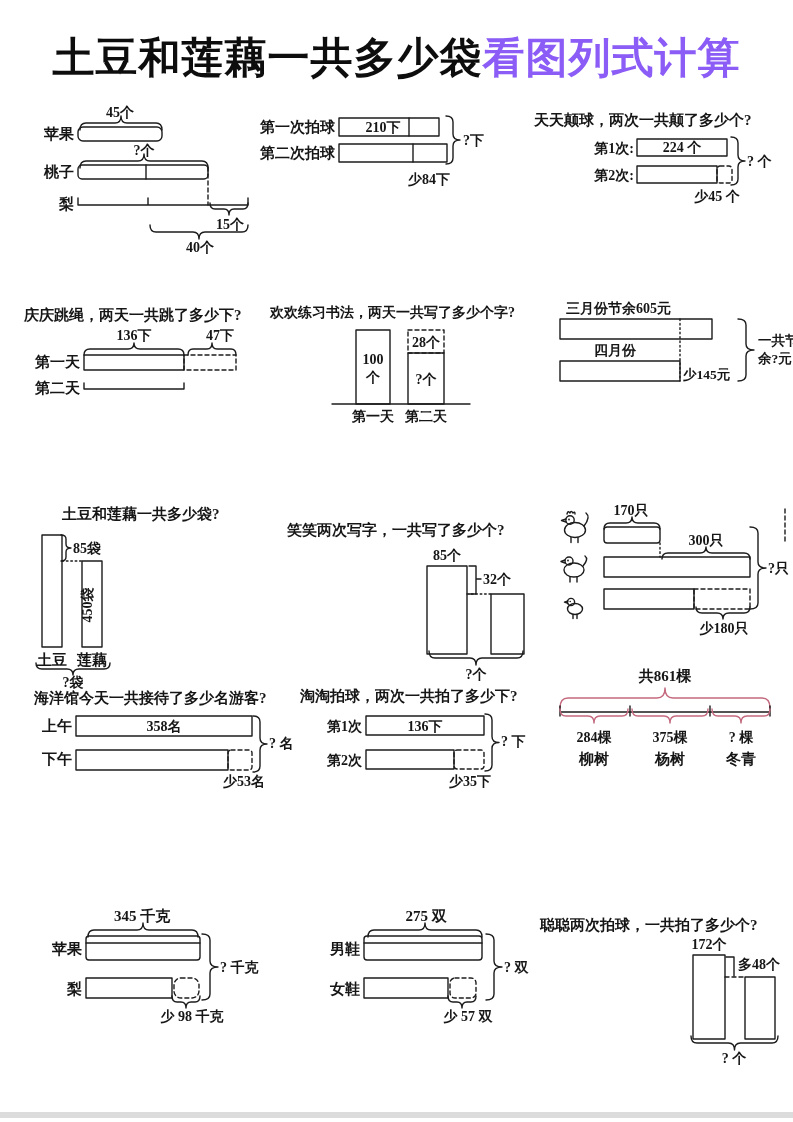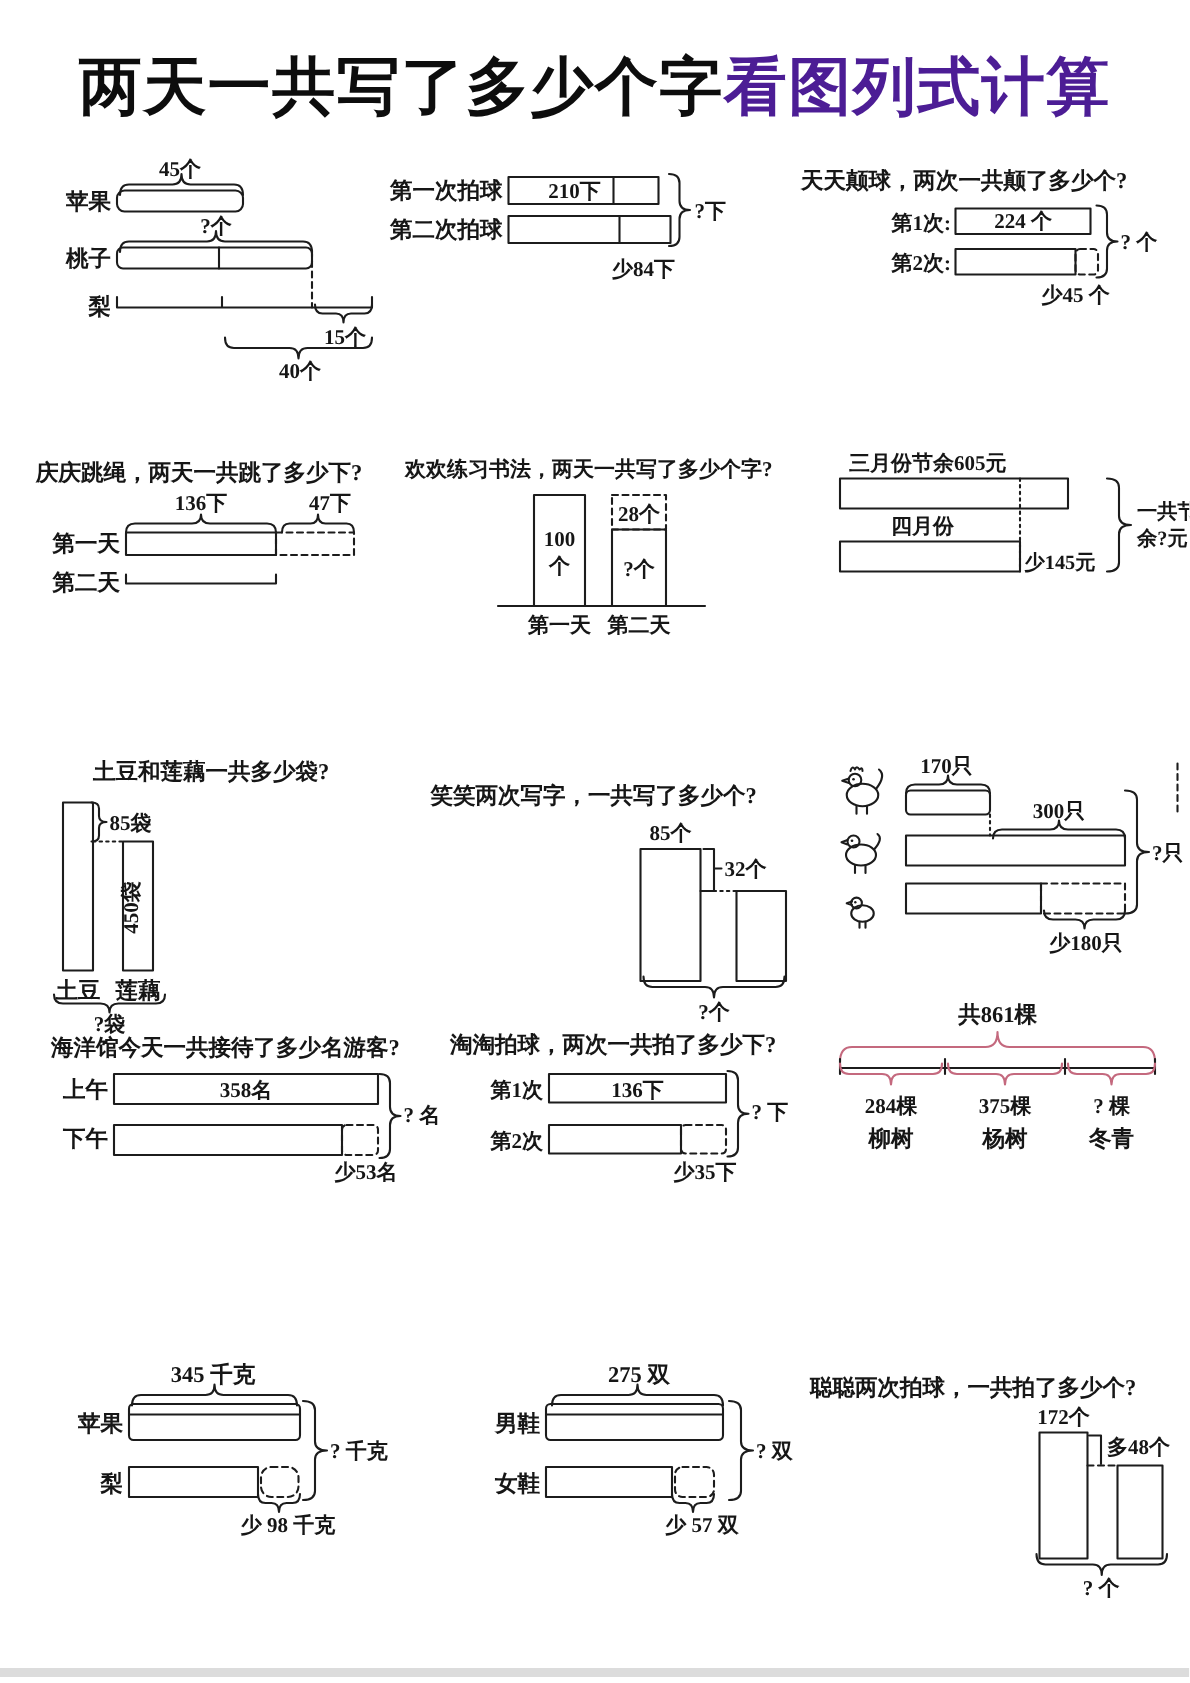--- a/index.html
+++ b/index.html
@@ -1,39 +1,39 @@
 <!DOCTYPE html>
 <html><head>
 <meta charset="utf-8">
 <style>
   html,body{margin:0;padding:0;background:#ffffff;}
   .page{position:relative;width:793px;height:1122px;background:#ffffff;overflow:hidden;
         font-family:"Liberation Serif",serif;}
   .title{position:absolute;left:0;top:30px;width:793px;text-align:center;
          font-family:"Liberation Sans",sans-serif;font-weight:900;font-size:42px;
          letter-spacing:1px;color:#0d0d0d;white-space:nowrap;}
-  .title .red{color:#4c1d95;}
+  .title .red{color:#8b5cf6;}
   svg.prob{position:absolute;overflow:visible;}
   svg text{fill:#161616;stroke:none;font-family:"Liberation Serif",serif;
            font-weight:700;font-size:14px;}
   svg text.f15{font-size:15px;} svg text.f13{font-size:13.5px;}
   svg text.mid{text-anchor:middle;} svg text.end{text-anchor:end;}
   svg rect,svg path,svg line,svg circle,svg ellipse{
       fill:none;stroke:#1c1c1c;stroke-width:1.4;stroke-linecap:round;stroke-linejoin:round;}
   svg .dash{stroke-dasharray:4 3;} svg .dot{stroke-dasharray:1.6 2.8;}
   svg path.pink{stroke:#c4697e;}
   svg .fb{fill:#1c1c1c;stroke:none;}
   .edge{position:absolute;left:0;top:1112px;width:793px;height:6px;background:#dcdcdc;}
 </style>
 </head>
 <body>
 
 <div class="page">
 
-  <div class="title"><span>两天一共写了多少个字</span><span class="red">看图列式计算</span></div>
+  <div class="title"><span>土豆和莲藕一共多少袋</span><span class="red">看图列式计算</span></div>
 
   <svg class="prob" style="left:18px;top:103px" width="240" height="150" viewBox="0 0 240 150">
     <text class="mid" x="102" y="14">45个</text>
     <path d="M 62 27 Q 62 20 68 20 L 97 20 Q 103 20 103 13 Q 103 20 109 20 L 138 20 Q 144 20 144 27"></path>
     <text class="end f15" x="56" y="36">苹果</text>
     <rect x="60" y="24" width="84" height="14" rx="5"></rect>
     <text class="mid" x="126" y="52">?个</text>
     <path d="M 62 65 Q 62 58 68 58 L 120 58 Q 126 58 126 51 Q 126 58 132 58 L 184 58 Q 190 58 190 65"></path>
     <text class="end f15" x="56" y="74">桃子</text>
     <rect x="60" y="62" width="130" height="14" rx="4"></rect>

